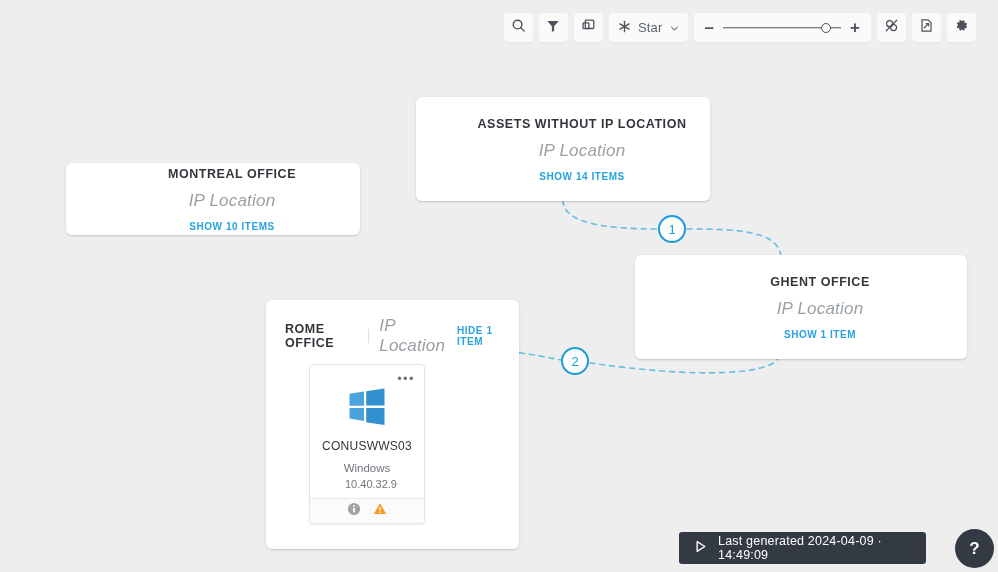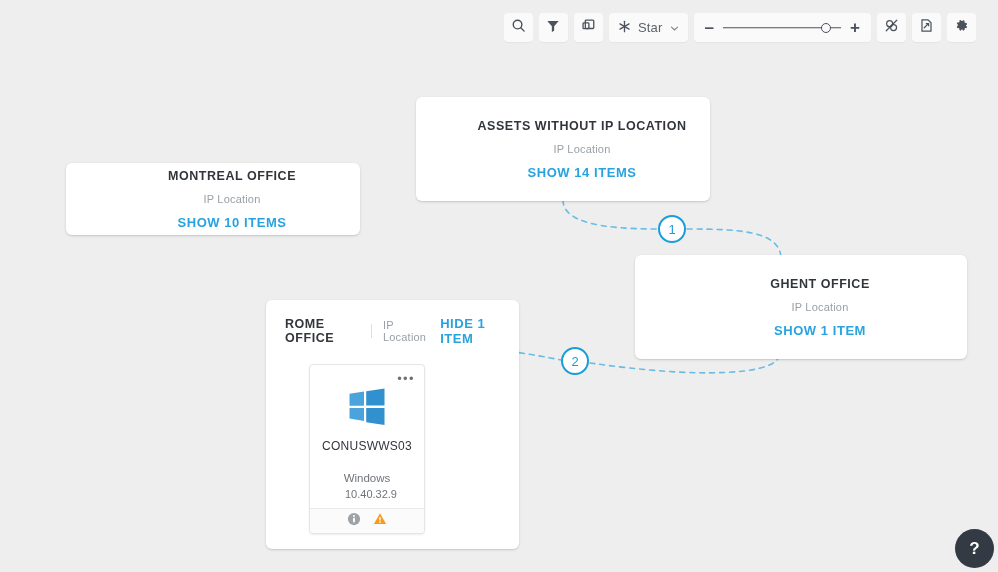--- a/index.html
+++ b/index.html
@@ -153,26 +153,27 @@
     gap: 10px;
   }
   .gc-title {
     font-size: 12.5px;
     font-weight: 700;
     letter-spacing: .55px;
     color: #32363c;
     text-transform: uppercase;
   }
   .gc-sub {
-    font-size: 11px;
+    font-size: 17px;
     color: #9aa0a6;
     letter-spacing: .2px;
+    font-style: italic;
   }
   .gc-action {
-    font-size: 13px;
+    font-size: 10px;
     font-weight: 700;
     letter-spacing: .55px;
     color: #29a3e0;
     text-transform: uppercase;
     cursor: pointer;
   }
 
   
   .gc-expanded {
     padding: 0;
@@ -223,21 +224,21 @@
   }
   .asset-name {
     font-size: 12px;
     font-weight: 400;
     color: #32363c;
     letter-spacing: .25px;
   }
   .asset-os {
     font-size: 11.5px;
     color: #70757b;
-    margin-top: 19px;
+    margin-top: 9px;
   }
   .asset-ip {
     font-size: 11px;
     color: #70757b;
     margin-top: 4px;
     margin-left: 8px;
   }
   .asset-footer {
     border-top: 1px solid #e8eaec;
     background: #fbfbfb;
@@ -441,18 +442,26 @@
       <span>
         <svg width="14" height="14" viewBox="0 0 16 16">
           <path d="M8 1.4l7 12.4H1z" fill="#f79a1f"></path>
           <rect x="7.2" y="5.6" width="1.6" height="4.4" rx=".8" fill="#ffffff"></rect>
           <circle cx="8" cy="11.6" r="0.95" fill="#ffffff"></circle>
         </svg>
       </span>
     </div>
   </div>
 
+  <div id="status-bar">
+    <span>
+      <svg width="13" height="13" viewBox="0 0 14 14" fill="none" stroke="#ffffff" stroke-width="1.5" stroke-linejoin="round">
+        <path d="M3.4 1.8L11.6 7l-8.2 5.2z"></path>
+      </svg>
+    </span>
+    <span class="status-text">Last generated 2024-04-09 · 14:49:09</span>
+  </div>
 
   <div id="help-button">
     <span>?</span>
   </div>
 
 </div>
 
 </body></html>

